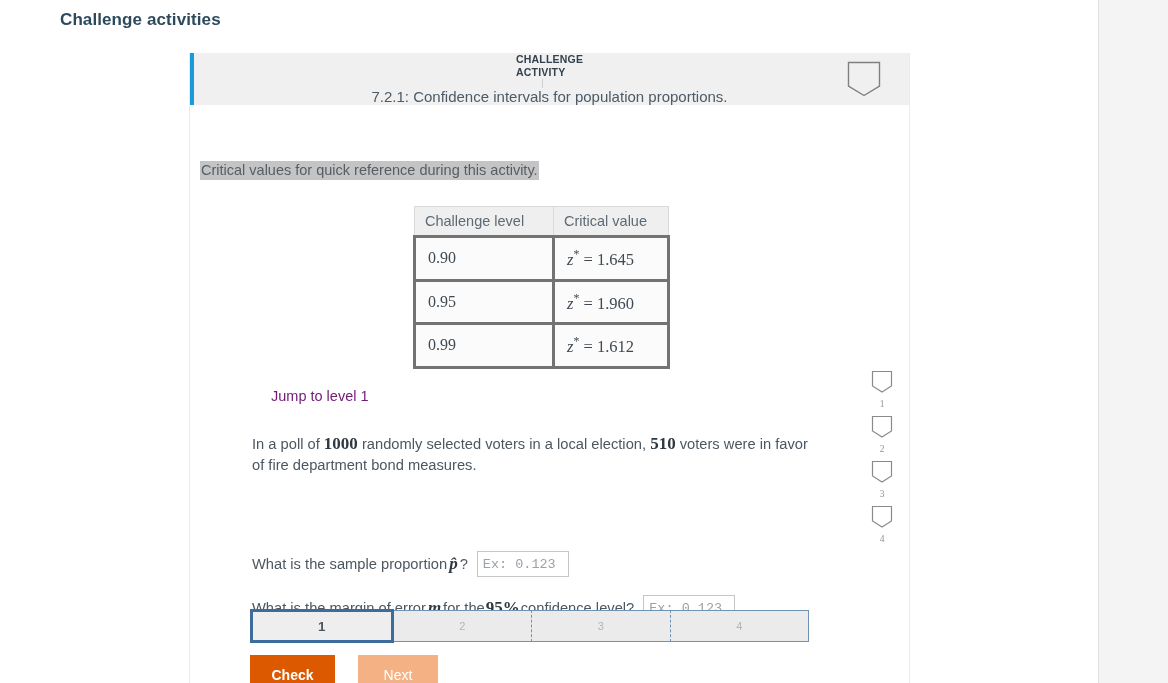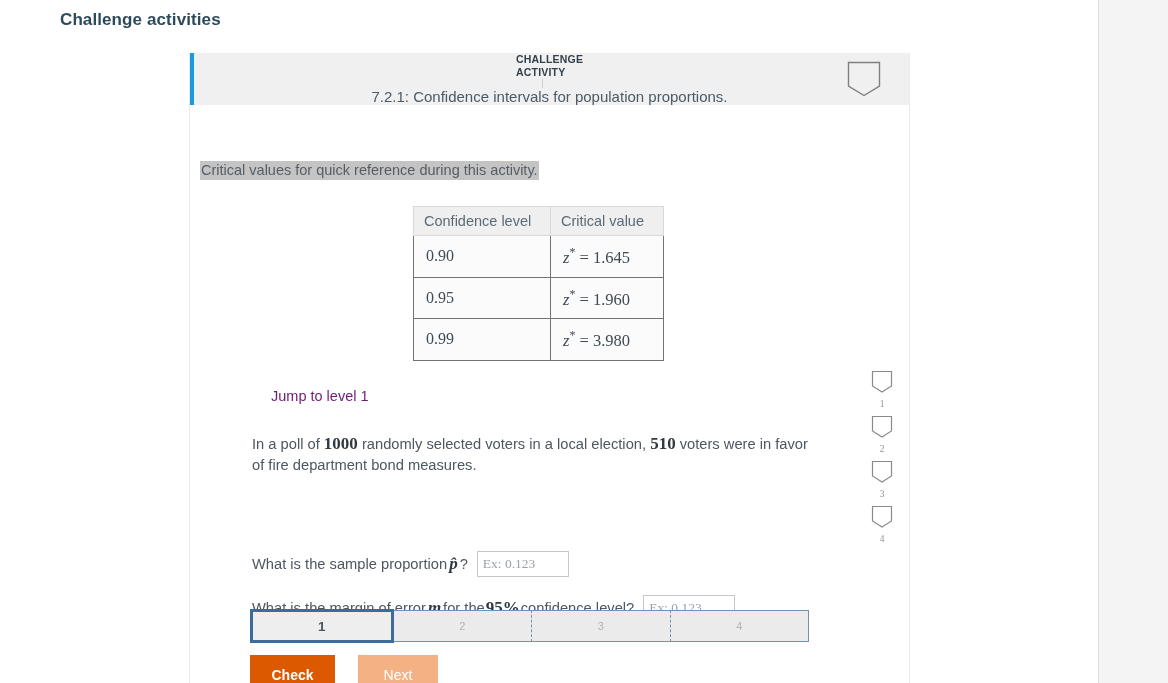--- a/index.html
+++ b/index.html
@@ -128,21 +128,21 @@
   .crit-table th {
     background: #efefef;
     border: 1px solid #d9d9d9;
     color: #5d6a75;
     font-weight: normal;
     font-size: 14.5px;
     padding: 6px 10px;
     text-align: left;
   }
   .crit-table td {
-    border: 1px solid #737373;
+    border: 3px solid #737373;
     padding: 9px 12px;
     color: #3f4a54;
     background: #fbfbfb;
     white-space: nowrap;
   }
   .crit-table td.cl { width: 112px; font-family: "Liberation Serif", serif; font-size: 16px; }
   .crit-table td.cv { width: 88px; font-family: "Liberation Serif", serif; font-size: 16.5px; }
   .mvar { font-family: "Liberation Serif", serif; font-style: italic; }
   .msup { font-style: normal; vertical-align: super; font-size: 0.72em; }
 
@@ -196,21 +196,21 @@
     color: #2f3942;
     padding: 0 1px;
   }
 
   .answer-input {
     margin-left: 9px;
     width: 80px;
     height: 22px;
     border: 1px solid #c6c6c6;
     background: #ffffff;
-    font-family: Liberation Serif, serif;
+    font-family: Liberation Mono, monospace;
     font-size: 13.5px;
     color: #3f4a54;
     padding: 1px 5px;
     box-sizing: content-box;
   }
   .answer-input::placeholder { color: #9aa2aa; }
 
   
   .tabs {
     position: absolute;
@@ -318,36 +318,36 @@
       </div>
     </div>
 
     <div class="card-body">
 
       <div class="selection-text">Critical values for quick reference during this activity.</div>
 
       <table class="crit-table">
         <thead>
           <tr>
-            <th>Confidence level</th>
+            <th>Challenge level</th>
             <th>Critical value</th>
           </tr>
         </thead>
         <tbody>
           <tr>
             <td class="cl">0.90</td>
             <td class="cv"><span class="mvar">z</span><span class="msup">*</span><span> = 1.645</span></td>
           </tr>
           <tr>
             <td class="cl">0.95</td>
             <td class="cv"><span class="mvar">z</span><span class="msup">*</span><span> = 1.960</span></td>
           </tr>
           <tr>
             <td class="cl">0.99</td>
-            <td class="cv"><span class="mvar">z</span><span class="msup">*</span><span> = 3.980</span></td>
+            <td class="cv"><span class="mvar">z</span><span class="msup">*</span><span> = 1.612</span></td>
           </tr>
         </tbody>
       </table>
 
       <div class="jump-level">Jump to level 1</div>
 
       <div class="q-stem"><span>In a poll of </span><span class="num">1000</span><span> randomly selected voters in a local election, </span><span class="num">510</span><span> voters were in favor of fire department bond measures.</span></div>
 
       <div class="q-row q-row-1">
         <span>What is the sample proportion </span>

